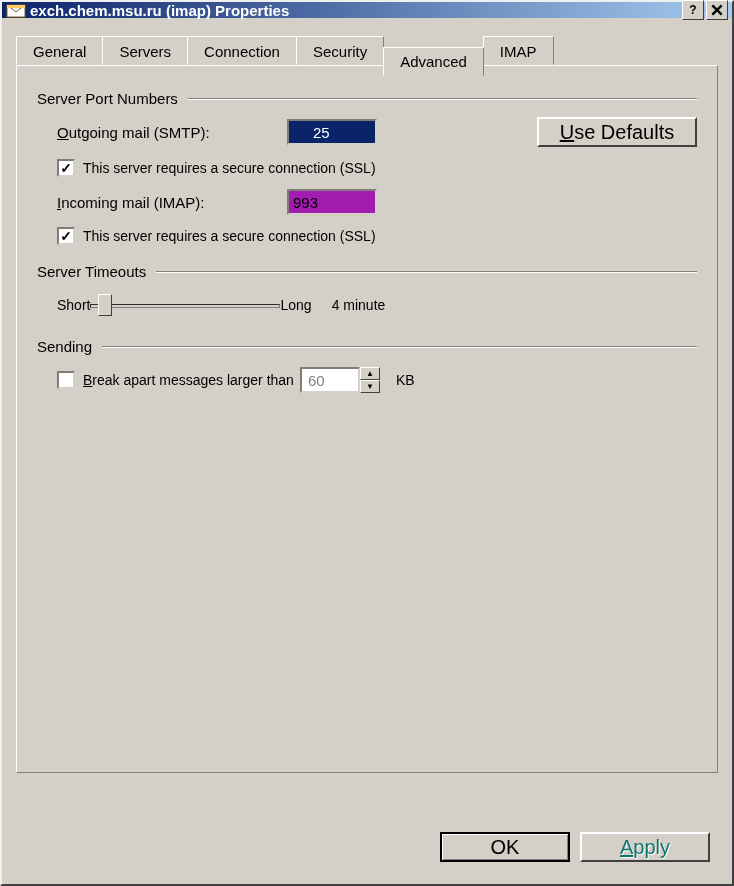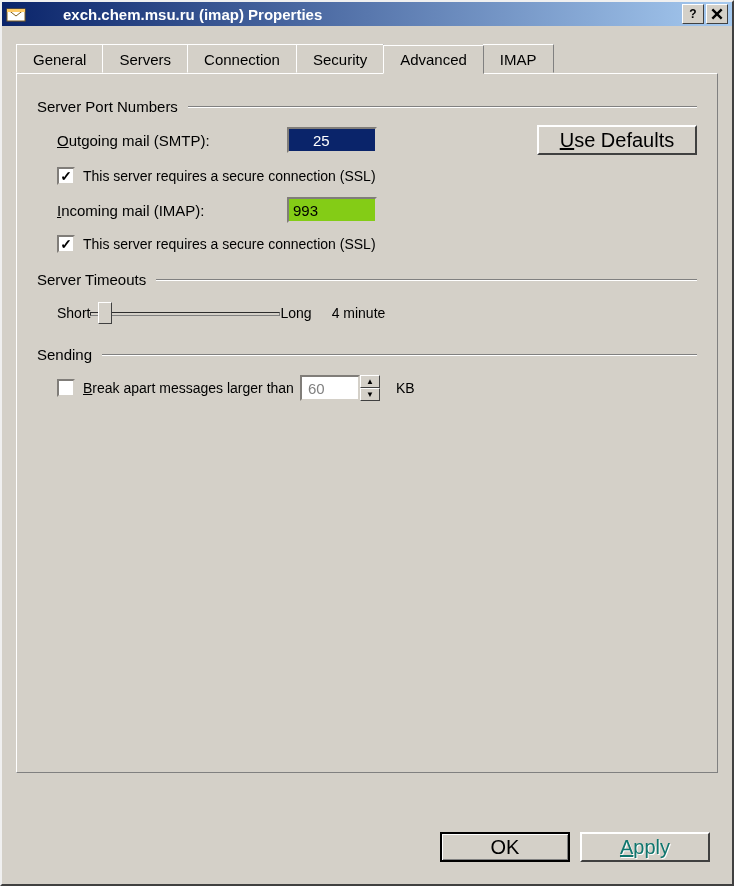--- a/index.html
+++ b/index.html
@@ -21,22 +21,21 @@
   border-color: #f0f0f0 #404040 #404040 #f0f0f0;
   display: flex;
   flex-direction: column;
 }
 .titlebar {
   background: linear-gradient(to right, #0a246a, #a6caf0);
   color: #fff;
   display: flex;
   align-items: center;
   padding: 2px 4px;
-  height: 24px;
-  gap: 33px;
+  height: 16px;
 }
 .title-icon {
   width: 20px; height: 20px;
   margin-right: 4px;
   display: inline-block;
 }
 .title-text {
   font-weight: bold;
   flex: 1;
   font-size: 15px;
@@ -72,21 +71,21 @@
   background: #d4d0c8;
   border: 1px solid;
   border-color: #fff #808080 #d4d0c8 #fff;
   font-size: 15px;
   cursor: pointer;
   margin-right: -1px;
 }
 .tab.active {
   border-bottom-color: #d4d0c8;
   position: relative;
-  top: 1px;
+  top: 11px;
   padding-top: 5px;
   background: #d4d0c8;
   z-index: 3;
 }
 .tab.inactive { background: #d4d0c8; }
 .panel {
   flex: 1;
   border: 1px solid;
   border-color: #fff #808080 #808080 #fff;
   padding: 24px 20px 20px 20px;
@@ -109,21 +108,21 @@
   display: flex;
   align-items: center;
   margin: 10px 0 10px 20px;
 }
 .field-label { width: 230px; font-size: 15px; }
 .underline { text-decoration: underline; }
 .text-input {
   width: 90px;
   height: 26px;
   border: 2px inset #d4d0c8;
-  background: #84cc16;
+  background: #a21caf;
   padding: 0 4px;
   font-family: inherit;
   font-size: 15px;
 }
 .text-input.selected {
   background: #0a246a;
   color: #fff;
   padding-left: 24px;
 }
 .btn {

